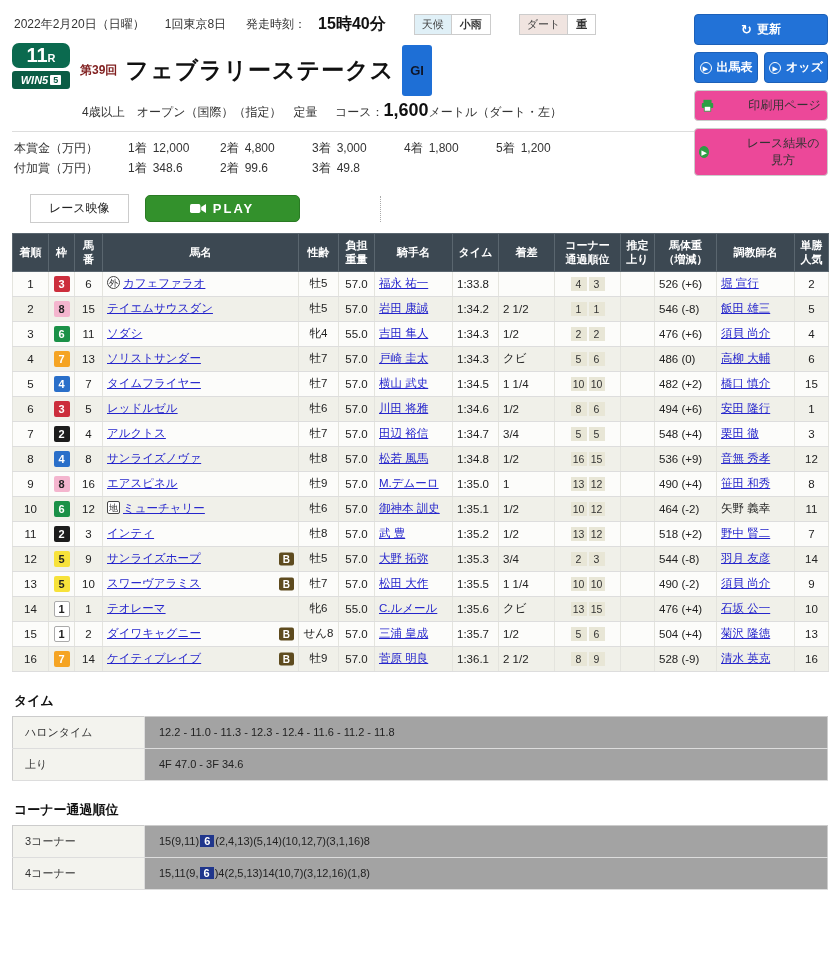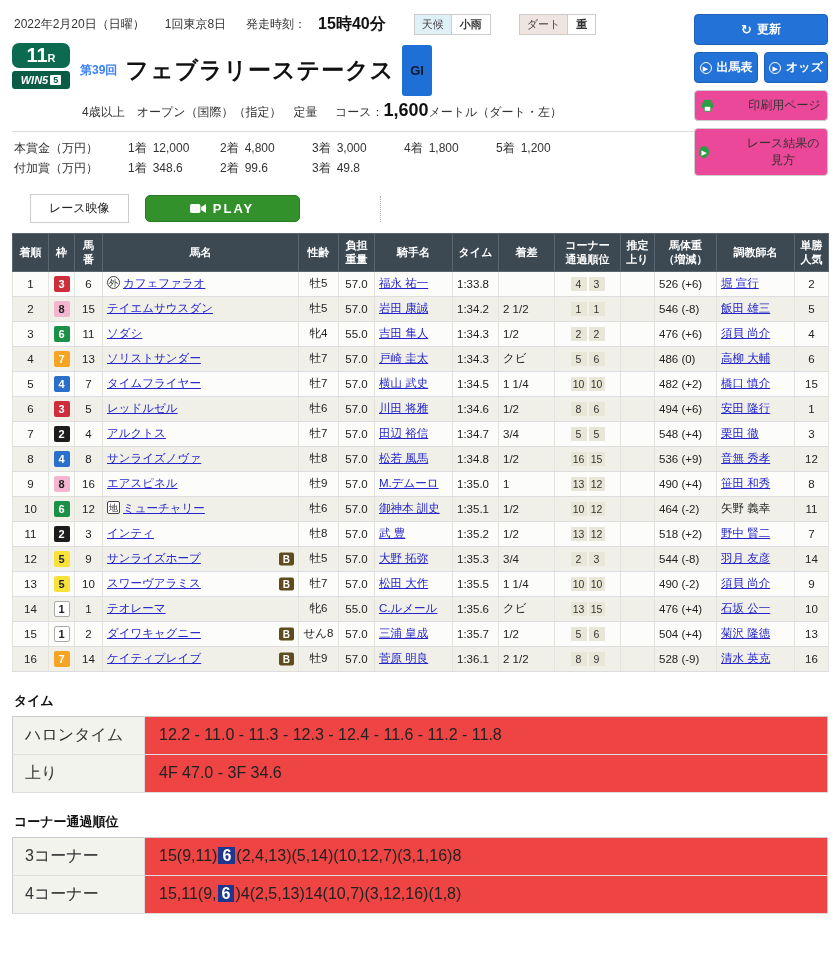--- a/index.html
+++ b/index.html
@@ -38,21 +38,21 @@
   .race-badges { width: 58px; }
   .rnum { background: #0b6a4f; color: #fff; text-align: center; border-radius: 7px;
           font-weight: bold; font-size: 20px; padding: 2px 0 3px; line-height: 1; }
   .rnum small { font-size: 11px; }
   .win5 { margin-top: 3px; background: #0b5c44; border: 2px solid #0b5c44; color: #fff;
           border-radius: 3px; text-align: center; font-size: 11px; font-weight: bold;
           font-style: italic; padding: 1px 0; display: flex; align-items: center; justify-content: center; gap: 2px; }
   .win5 .n5 { background: #fff; color: #0b5c44; font-style: normal; font-size: 9px;
               padding: 0 3px; border-radius: 1px; }
   .title-main { display: flex; align-items: center; gap: 8px; padding-top: 2px; }
-  .edition { font-size: 12px; font-weight: bold; color: #3b82f6; }
+  .edition { font-size: 12px; font-weight: bold; color: #7f1d1d; }
   .race-name { font-size: 23px; font-weight: bold; color: #111; letter-spacing: 1px; }
   .grade { background: #1e6fd6; color: #0f172a; font-weight: bold; font-size: 13px;
            border-radius: 3px; padding: 18px 8px; }
   .cond-row { margin: 4px 0 0 68px; font-size: 12px; color: #333; }
   .cond-row .dist { font-size: 18px; font-weight: bold; color: #111; }
 
   .prize { border-top: 1px solid #ddd; margin-top: 10px; padding: 8px 0 0 2px; font-size: 12px; color: #333; }
   .prize-line { display: flex; gap: 14px; margin-bottom: 3px; }
   .prize-line .plabel { width: 100px; }
   .prize-line .pair .pl { margin-right: 6px; }
@@ -96,24 +96,24 @@
   .mark.gai { border-radius: 50%; }
   .mark.chi { border-radius: 2px; }
   .bkb { position: absolute; right: 4px; top: 50%; transform: translateY(-50%);
          background: #5e4b1e; color: #fff; font-weight: bold; font-size: 10px;
          padding: 1px 4px; border-radius: 2px; }
   .cbox { display: inline-block; background: #e8e6d6; color: #333; min-width: 16px;
           padding: 1px 2px; text-align: center; font-size: 10.5px; margin: 0 1px; }
 
   
   .sec-title { font-size: 13px; font-weight: bold; margin: 20px 0 6px 2px; color: #111; }
-  table.info { width: 816px; border-collapse: collapse; border: 1px solid #ccc; font-size: 16px; }
+  table.info { width: 816px; border-collapse: collapse; border: 1px solid #ccc; font-size: 11px; }
   table.info th { width: 132px; background: #f3f3ee; font-weight: normal; text-align: left;
       padding: 8px 12px; border-bottom: 1px solid #ddd; border-right: 1px solid #ddd; color: #333; }
-  table.info td { padding: 8px 14px; background: #ef4444; border-bottom: 1px solid #ddd; color: #222; }
+  table.info td { padding: 8px 14px; background: #a3a3a3; border-bottom: 1px solid #ddd; color: #222; }
   .hl6 { background: #20368c; color: #fff; font-weight: bold; padding: 0 4px; margin: 0 1px; }
 
   
   .pay-head { margin-top: 30px; border-bottom: 1px solid #ddd; padding-bottom: 9px; position: relative; }
   .pay-head .sec-title { margin: 0 0 0 2px; }
   .pay-head::after { content: ""; position: absolute; left: 0; bottom: -2px; width: 150px;
       height: 3px; background: #2fae4e; }
 
   
   .ic-svg { display: inline-block; vertical-align: -2px; }

